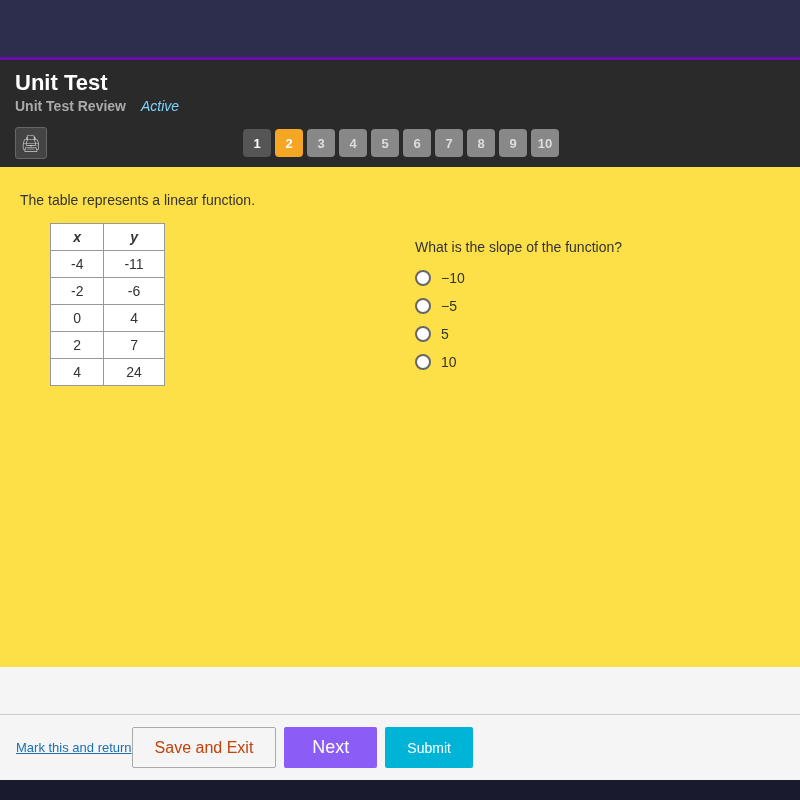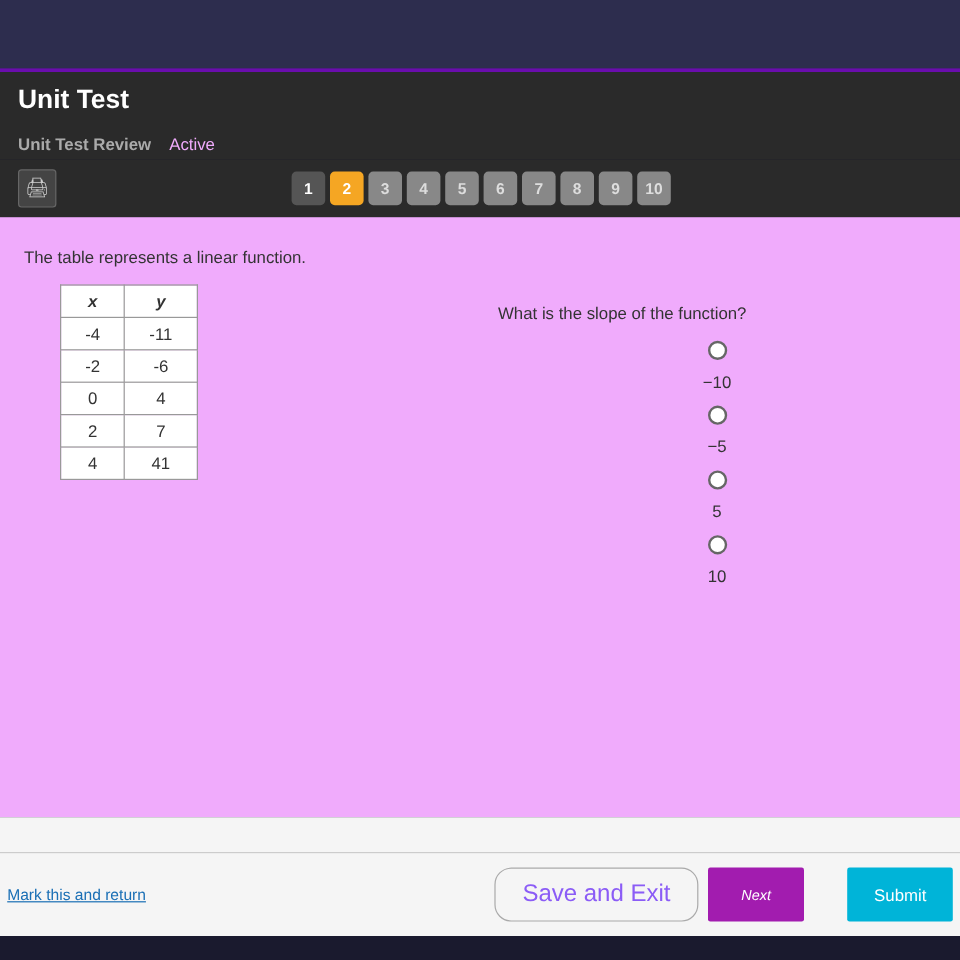--- a/index.html
+++ b/index.html
@@ -27,32 +27,33 @@
     .header .unit-test-title {
       color: #ffffff;
       font-size: 22px;
       font-weight: bold;
     }
 
     .header-sub {
       display: flex;
       align-items: center;
       gap: 15px;
-      margin-top: 16px;
+      margin-top: 2px;
     }
 
     .unit-test-review {
       color: #aaaaaa;
       font-size: 14px;
       font-weight: bold;
     }
 
     .active-badge {
-      color: #f0abfc;
-      font-size: 14px;
+      color: #7dd3fc;
+      font-size: 14px;
+      font-style: italic;
     }
 
     .nav-area {
       background: #2a2a2a;
       display: flex;
       align-items: center;
       padding: 8px 15px;
       gap: 6px;
     }
 
@@ -98,21 +99,21 @@
       background: #f5a623;
       color: #fff;
     }
 
     .q-num.unanswered {
       background: #888888;
       color: #ddd;
     }
 
     .main-content {
-      background: #f0abfc;
+      background: #fde047;
       margin: 0;
       padding: 25px 20px 20px 20px;
       min-height: 500px;
       display: flex;
       gap: 30px;
     }
 
     .left-panel {
       flex: 1;
     }
@@ -152,21 +153,20 @@
       margin-bottom: 15px;
       margin-top: 47px;
     }
 
     .radio-option {
       display: flex;
       align-items: center;
       gap: 10px;
       margin-bottom: 12px;
       cursor: pointer;
-      flex-direction: column;
     }
 
     .radio-circle {
       width: 16px;
       height: 16px;
       border-radius: 50%;
       border: 2px solid #666;
       background: #fff;
       flex-shrink: 0;
     }
@@ -184,67 +184,64 @@
     }
 
     .bottom-buttons {
       display: flex;
       gap: 8px;
     }
 
     .btn-save {
       background: #f5f5f5;
       border: 1px solid #aaa;
-      color: #8b5cf6;
+      color: #c2410c;
       padding: 10px 22px;
-      font-size: 20px;
-      cursor: pointer;
-      border-radius: 14px;
+      font-size: 16px;
+      cursor: pointer;
+      border-radius: 2px;
     }
 
     .btn-next {
-      background: #a21caf;
+      background: #8b5cf6;
       border: none;
       color: #fff;
       padding: 10px 28px;
-      font-size: 12px;
+      font-size: 18px;
       cursor: pointer;
       border-radius: 2px;
-      font-style: italic;
     }
 
     .btn-submit {
       background: #00b4d8;
       border: none;
       color: #fff;
       padding: 10px 22px;
       font-size: 14px;
       cursor: pointer;
       border-radius: 2px;
-      margin-left: 28px;
     }
 
     .full-page {
       display: flex;
       flex-direction: column;
       height: 780px;
     }
 
     .spacer {
       flex: 1;
       background: #f5f5f5;
     }
 
     .footer-area {
       background: #f5f5f5;
       border-top: 1px solid #ccc;
-      padding: 12px 6px;
-      display: flex;
-      align-items: center;
-      justify-content: space-between;
+      padding: 12px 16px;
+      display: flex;
+      align-items: center;
     }
   </style>
 </head>
 <body>
 
 <div class="full-page">
 
   <div class="top-bar"></div>
 
   <div class="header">
@@ -294,21 +291,21 @@
           <tr>
             <td>0</td>
             <td>4</td>
           </tr>
           <tr>
             <td>2</td>
             <td>7</td>
           </tr>
           <tr>
             <td>4</td>
-            <td>41</td>
+            <td>24</td>
           </tr>
         </tbody>
       </table>
     </div>
 
     <div class="right-panel">
       <div class="slope-question">What is the slope of the function?</div>
 
       <div class="radio-option">
         <div class="radio-circle"></div>

